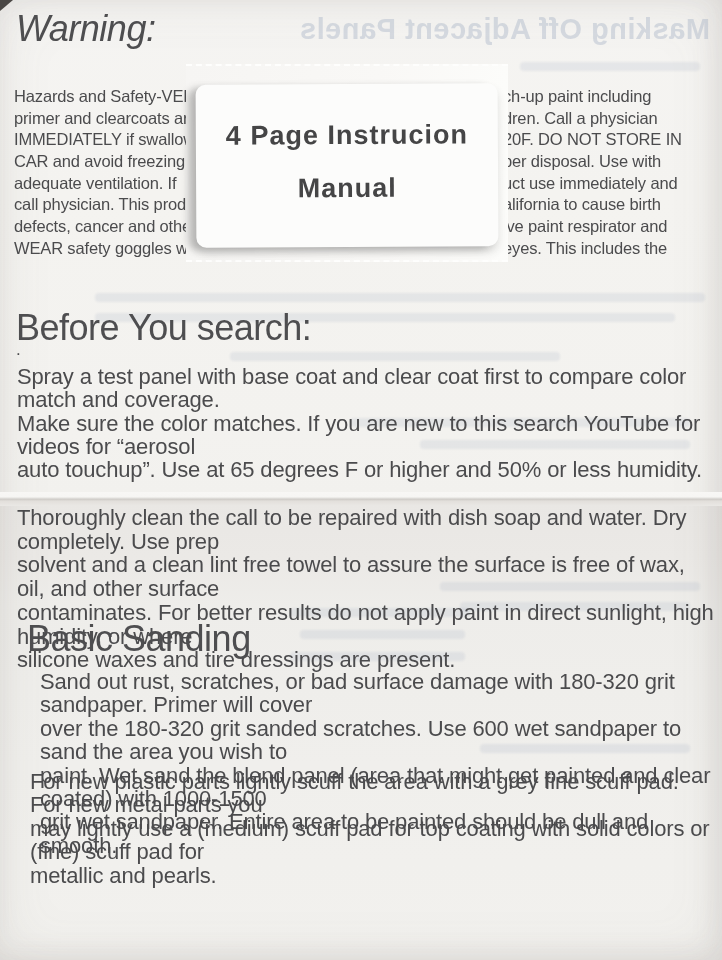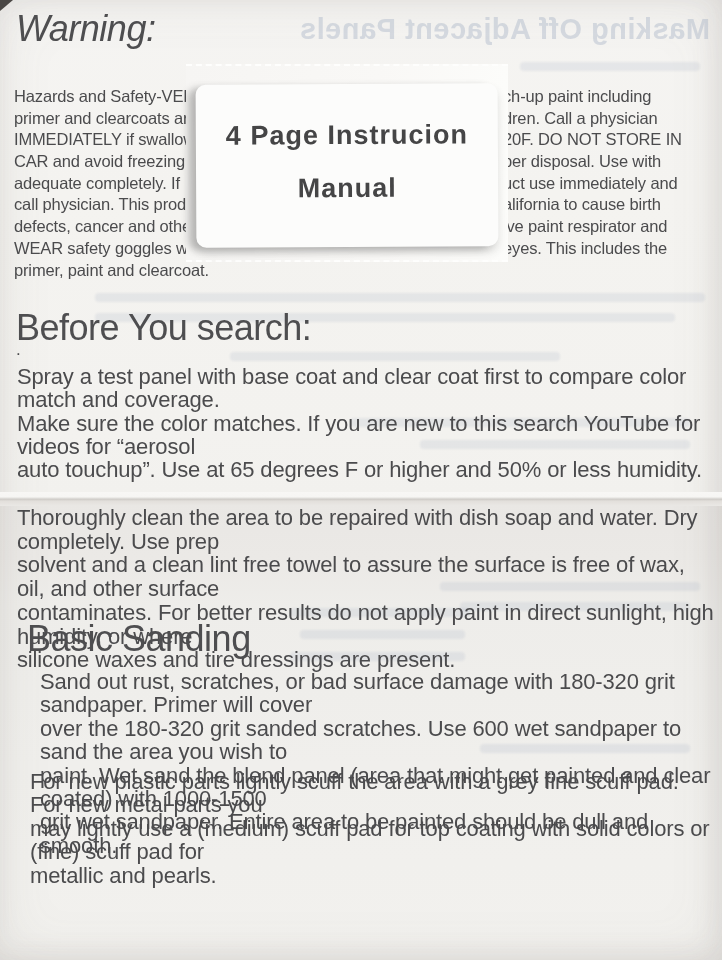--- a/index.html
+++ b/index.html
@@ -104,40 +104,39 @@
   <div class="seam"></div>
   <div class="corner-mark"></div>
 
   <div class="h1" style="left:16px;top:6px;font-style:italic;">Warning:</div>
 
   <div id="warning-para">
     <div class="wline"><span class="frag-left">Hazards and Safety-VERY</span><span class="frag-right">ch-up paint including</span></div>
     <div class="wline"><span class="frag-left">primer and clearcoats are</span><span class="frag-right">dren. Call a physician</span></div>
     <div class="wline"><span class="frag-left">IMMEDIATELY if swallow</span><span class="frag-right">20F. DO NOT STORE IN</span></div>
     <div class="wline"><span class="frag-left">CAR and avoid freezing.</span><span class="frag-right">per disposal. Use with</span></div>
-    <div class="wline"><span class="frag-left">adequate completely. If</span><span class="frag-right">uct use immediately and</span></div>
+    <div class="wline"><span class="frag-left">adequate ventilation. If</span><span class="frag-right">uct use immediately and</span></div>
     <div class="wline"><span class="frag-left">call physician. This produ</span><span class="frag-right">alifornia to cause birth</span></div>
     <div class="wline"><span class="frag-left">defects, cancer and othe</span><span class="frag-right">ive paint respirator and</span></div>
     <div class="wline"><span class="frag-left">WEAR safety goggles wh</span><span class="frag-right">eyes. This includes the</span></div>
-    <div class="wline"><span class="frag-left">primer, paint and clearcoat.</span><span class="frag-right"></span></div>
   </div>
 
   <div class="sticker-backing"></div>
   <div class="sticker">
     <div class="line1">4 Page Instrucion</div>
     <div class="line2">Manual</div>
   </div>
 
   <div class="h1" style="left:16px;top:305px;">Before You search:</div>
   <div class="stray-period">.</div>
   <div class="para" style="left:17px;top:365px;">Spray a test panel with base coat and clear coat first to compare color match and coverage.
 Make sure the color matches.  If you are new to this search YouTube for videos for “aerosol
 auto touchup”.  Use at 65 degrees F or higher and 50% or less humidity.</div>
 
-  <div class="para" style="left:17px;top:506px;line-height:23.7px;"><span>Thoroughly clean the area to be repaired with dish soap and water.  </span><span class="italic">Dry completely. Use prep</span><span>
+  <div class="para" style="left:17px;top:506px;line-height:23.7px;"><span>Thoroughly clean the call to be repaired with dish soap and water.  </span><span class="italic">Dry completely. Use prep</span><span>
 solvent and a clean lint free towel to assure the surface is free of wax, oil, and other surface
 contaminates. For better results do not apply paint in direct sunlight, high humidity, or where
 silicone waxes and tire dressings are present.</span></div>
 
   <div class="h1" style="left:27px;top:616px;">Basic Sanding</div>
   <div class="para" style="left:40px;top:670px;width:685px;line-height:23.4px;">Sand out rust, scratches, or bad surface damage with 180-320 grit sandpaper. Primer will cover
 over the 180-320 grit sanded scratches. Use 600 wet sandpaper to sand the area you wish to
 paint. Wet sand the blend panel (area that might get painted and clear coated) with 1000-1500
 grit wet sandpaper. Entire area to be painted should be dull and smooth.</div>
   <div class="para" style="left:30px;top:770px;width:685px;line-height:23.4px;">For new plastic parts lightly scuff the area with a grey fine scuff pad. For new metal parts you

